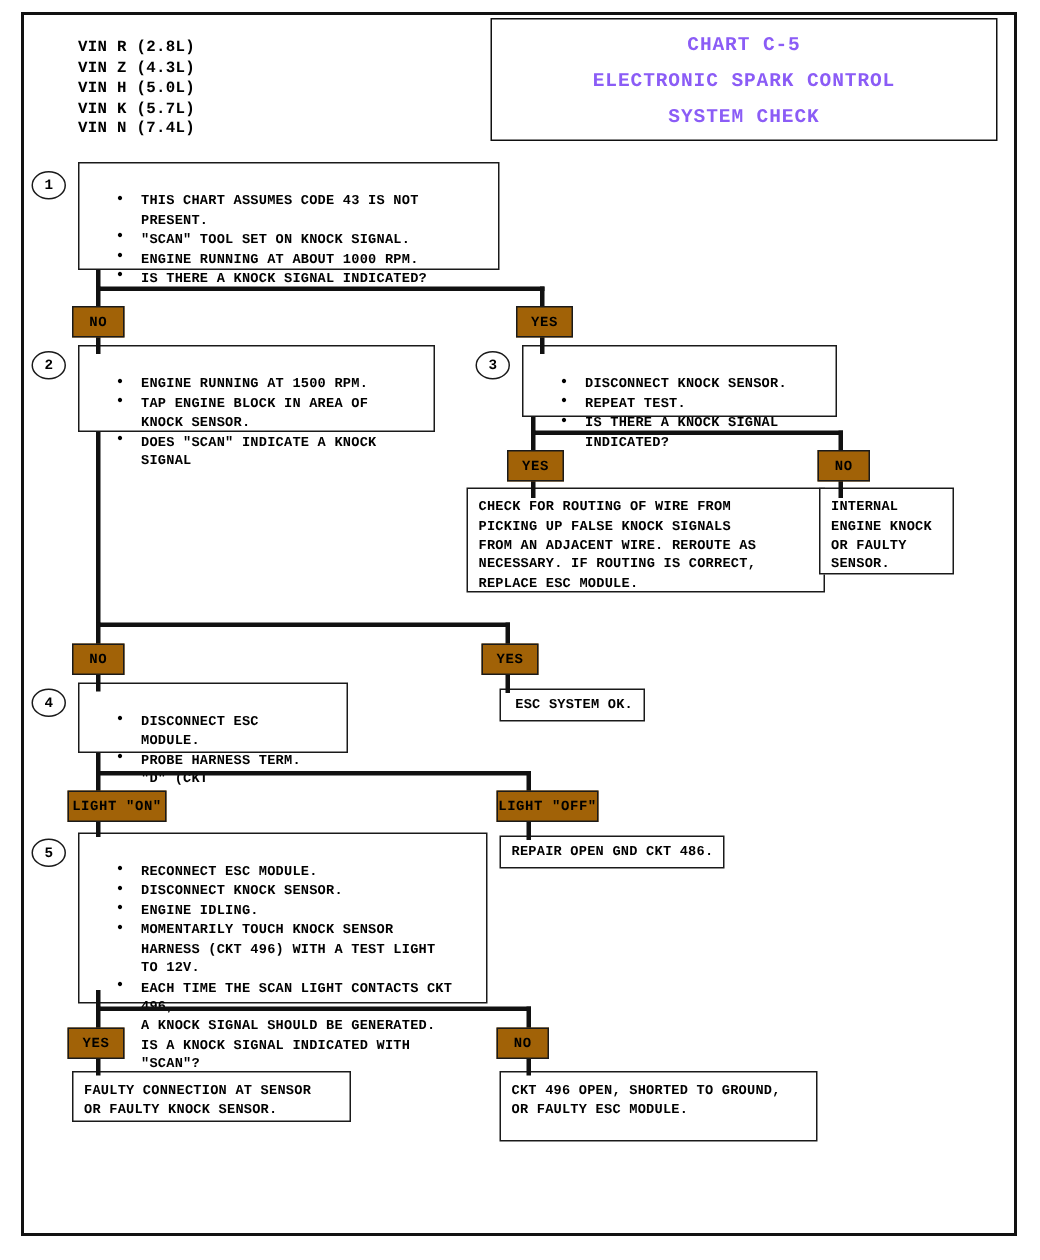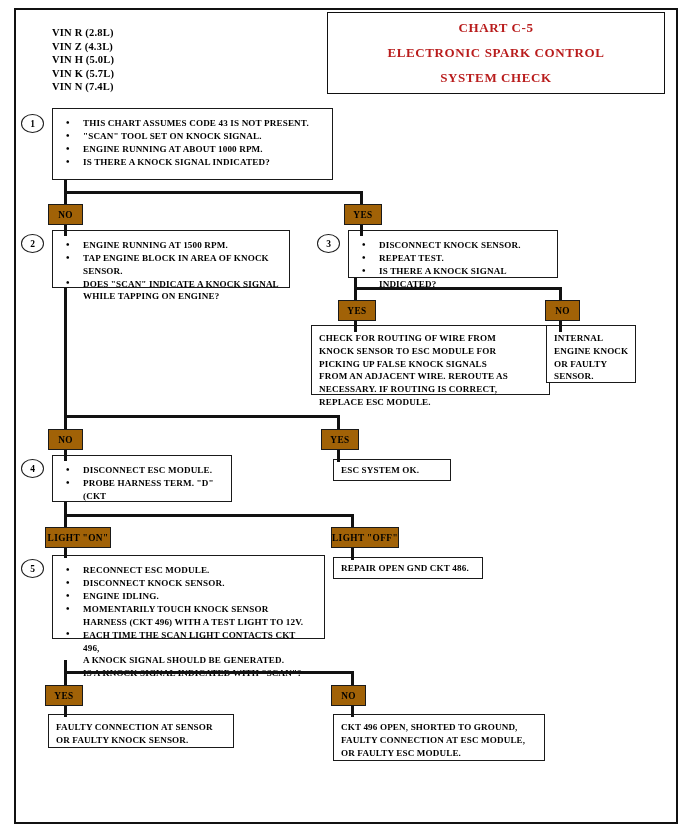--- a/index.html
+++ b/index.html
@@ -5,21 +5,21 @@
   html, body {
     margin: 0;
     padding: 0;
     background: #ffffff;
   }
   #page {
     position: relative;
     width: 693px;
     height: 840px;
     background: #ffffff;
-    font-family: Liberation Serif, serif;
+    font-family: Liberation Mono, monospace;
     overflow: hidden;
   }
   .frame {
     position: absolute;
     left: 14px;
     top: 8px;
     width: 664px;
     height: 816px;
     border: 2px solid #111111;
     box-sizing: border-box;
@@ -47,37 +47,37 @@
     display: flex;
     flex-direction: column;
     align-items: center;
     justify-content: center;
     gap: 9px;
   }
   .title-line {
     font-size: 13px;
     font-weight: bold;
     letter-spacing: 0.6px;
-    color: #b91c1c;
+    color: #8b5cf6;
     text-align: center;
   }
   
   .box {
     position: absolute;
     border: 1.4px solid #1a1a1a;
     box-sizing: border-box;
     background: #fff;
     color: #000;
   }
   .stepbox {
     padding: 6px 8px 6px 8px;
   }
   .bullets {
     list-style: none;
-    margin: 2px;
+    margin: 13px;
     padding: 0;
     font-size: 9.1px;
     font-weight: bold;
     line-height: 12.6px;
     letter-spacing: 0.15px;
   }
   .bullets li {
     position: relative;
     padding-left: 20px;
     margin: 0 0 0.5px 0;
@@ -174,21 +174,21 @@
   <div class="tag" style="left:344px; top:204px; width:38px;">YES</div>
 
   <div class="v" style="left:64px; top:224px; height:12px;"></div>
   <div class="v" style="left:360px; top:224px; height:12px;"></div>
 
   <div class="circle" style="left:21px; top:234px;">2</div>
   <div class="box stepbox" style="left:52px; top:230px; width:238px; height:58px;">
     <ul class="bullets">
       <li>ENGINE RUNNING AT 1500 RPM.</li>
       <li>TAP ENGINE BLOCK IN AREA OF KNOCK SENSOR.</li>
-      <li><span>DOES "SCAN" INDICATE A KNOCK SIGNAL</span><span class="cont">WHILE TAPPING ON ENGINE?</span></li>
+      <li><span>DOES "SCAN" INDICATE A KNOCK SIGNAL</span></li>
     </ul>
   </div>
 
   <div class="circle" style="left:317px; top:234px;">3</div>
   <div class="box stepbox" style="left:348px; top:230px; width:210px; height:48px;">
     <ul class="bullets">
       <li>DISCONNECT KNOCK SENSOR.</li>
       <li>REPEAT TEST.</li>
       <li>IS THERE A KNOCK SIGNAL INDICATED?</li>
     </ul>
@@ -200,21 +200,20 @@
   <div class="v" style="left:559px; top:287px; height:17px;"></div>
 
   <div class="tag" style="left:338px; top:300px; width:38px;">YES</div>
   <div class="tag" style="left:545px; top:300px; width:35px;">NO</div>
 
   <div class="v" style="left:354px; top:320px; height:12px;"></div>
   <div class="v" style="left:559px; top:320px; height:12px;"></div>
 
   <div class="box plainbox" style="left:311px; top:325px; width:239px; height:70px;">
     <div>CHECK FOR ROUTING OF WIRE FROM</div>
-    <div>KNOCK SENSOR TO ESC MODULE FOR</div>
     <div>PICKING UP FALSE KNOCK SIGNALS</div>
     <div>FROM AN ADJACENT WIRE.  REROUTE AS</div>
     <div>NECESSARY.  IF ROUTING IS CORRECT,</div>
     <div>REPLACE ESC MODULE.</div>
   </div>
 
   <div class="box plainbox" style="left:546px; top:325px; width:90px; height:58px;">
     <div>INTERNAL</div>
     <div>ENGINE KNOCK</div>
     <div>OR FAULTY</div>
@@ -225,21 +224,21 @@
   <div class="h" style="left:64px; top:415px; width:276px;"></div>
   <div class="v" style="left:64px; top:415px; height:17px;"></div>
   <div class="v" style="left:337px; top:415px; height:17px;"></div>
 
   <div class="tag" style="left:48px; top:429px; width:35px;">NO</div>
   <div class="tag" style="left:321px; top:429px; width:38px;">YES</div>
 
   <div class="v" style="left:64px; top:449px; height:12px;"></div>
   <div class="v" style="left:337px; top:449px; height:13px;"></div>
 
-  <div class="box plainbox" style="left:333px; top:459px; width:118px; height:22px; padding:4px 7px;">
+  <div class="box plainbox" style="left:333px; top:459px; width:97px; height:22px; padding:4px 7px;text-align:right;">
     <div>ESC SYSTEM OK.</div>
   </div>
 
   <div class="circle" style="left:21px; top:459px;">4</div>
   <div class="box stepbox" style="left:52px; top:455px; width:180px; height:47px;">
     <ul class="bullets">
       <li>DISCONNECT ESC MODULE.</li>
       <li><span>PROBE HARNESS TERM. "D" (CKT</span></li>
     </ul>
   </div>
@@ -253,21 +252,21 @@
   <div class="tag" style="left:331px; top:527px; width:68px;">LIGHT "OFF"</div>
 
   <div class="v" style="left:64px; top:547px; height:11px;"></div>
   <div class="v" style="left:351px; top:547px; height:13px;"></div>
 
   <div class="box plainbox" style="left:333px; top:557px; width:150px; height:22px; padding:4px 7px;">
     <div>REPAIR OPEN GND CKT 486.</div>
   </div>
 
   <div class="circle" style="left:21px; top:559px;">5</div>
-  <div class="box stepbox" style="left:52px; top:555px; width:273px; height:84px;">
+  <div class="box stepbox" style="left:52px; top:555px; width:273px; height:114px;">
     <ul class="bullets">
       <li>RECONNECT ESC MODULE.</li>
       <li>DISCONNECT KNOCK SENSOR.</li>
       <li>ENGINE IDLING.</li>
       <li><span>MOMENTARILY TOUCH KNOCK SENSOR</span><span class="cont">HARNESS (CKT 496) WITH A TEST LIGHT TO 12V.</span></li>
       <li><span>EACH TIME THE SCAN LIGHT CONTACTS CKT 496,</span><span class="cont">A KNOCK SIGNAL SHOULD BE GENERATED.</span></li>
       <li>IS A KNOCK SIGNAL INDICATED WITH "SCAN"?</li>
     </ul>
   </div>
 
@@ -282,16 +281,15 @@
   <div class="v" style="left:64px; top:705px; height:12px;"></div>
   <div class="v" style="left:351px; top:705px; height:12px;"></div>
 
   <div class="box plainbox" style="left:48px; top:714px; width:186px; height:34px;">
     <div>FAULTY CONNECTION AT SENSOR</div>
     <div>OR FAULTY KNOCK SENSOR.</div>
   </div>
 
   <div class="box plainbox" style="left:333px; top:714px; width:212px; height:47px;">
     <div>CKT 496 OPEN, SHORTED TO GROUND,</div>
-    <div>FAULTY CONNECTION AT ESC MODULE,</div>
     <div>OR FAULTY ESC MODULE.</div>
   </div>
 </div>
 
 </body></html>

